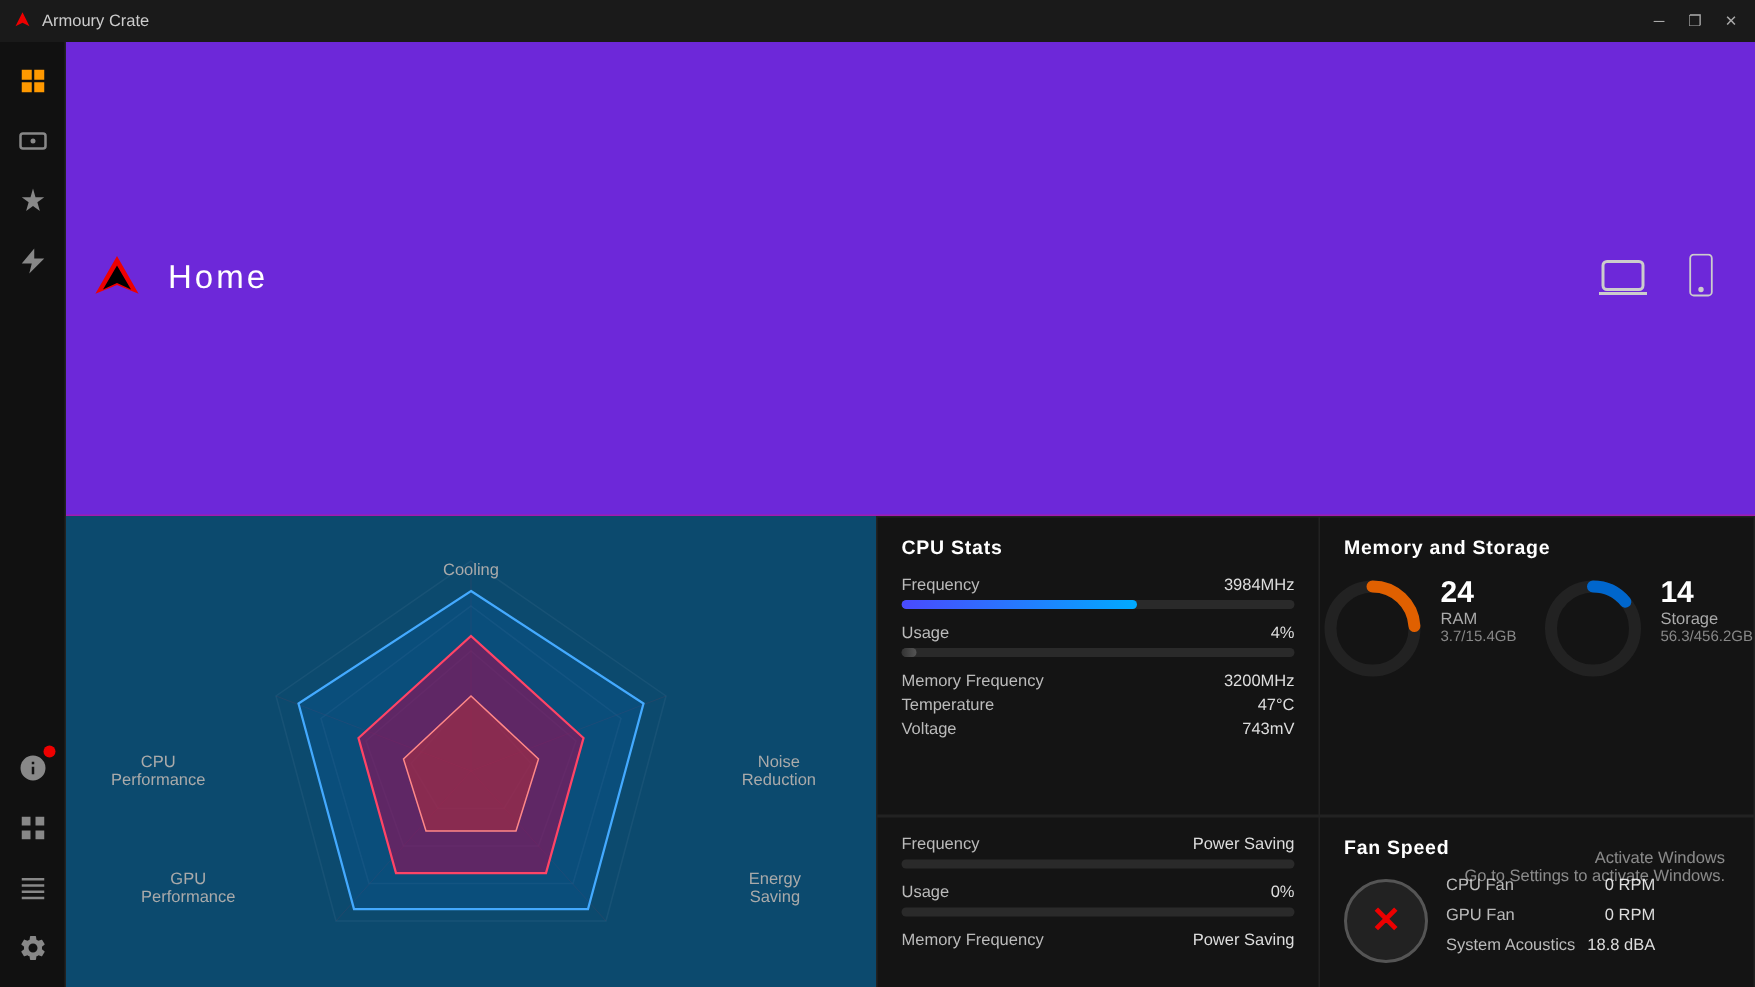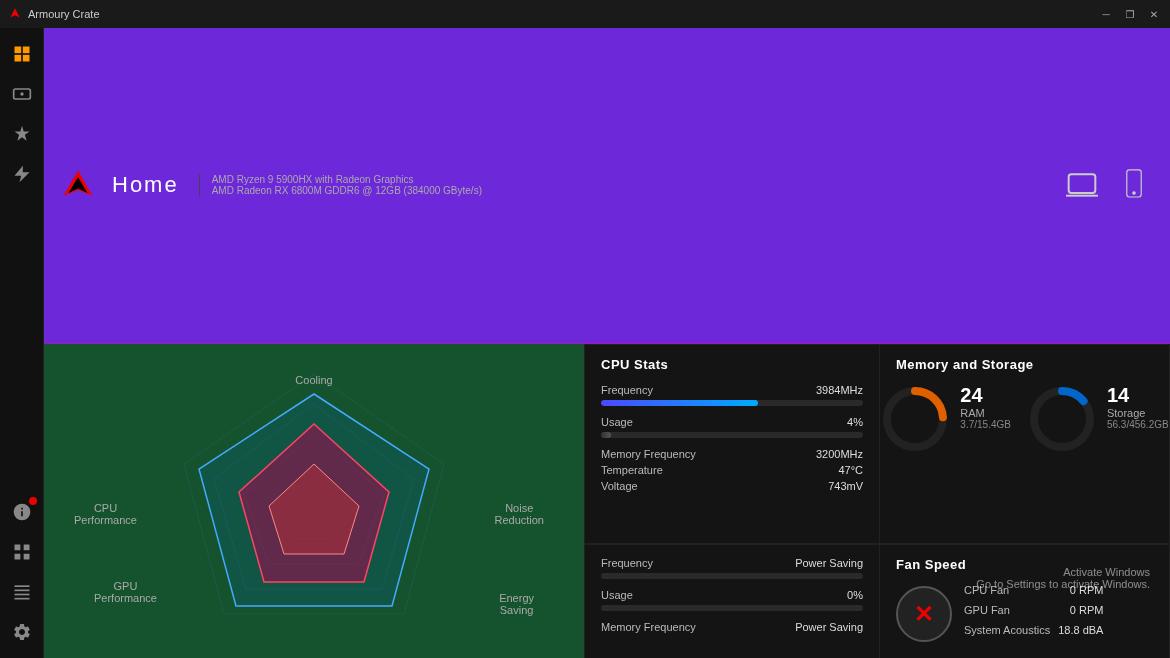--- a/index.html
+++ b/index.html
@@ -107,21 +107,21 @@
 
     .content-body {
       display: flex;
       flex: 1;
       overflow: hidden;
     }
 
     
     .radar-panel {
       width: 540px;
-      background: #14532d;
+      background: #0c4a6e;
       position: relative;
       display: flex;
       flex-direction: column;
     }
 
     .radar-container {
       flex: 1;
       display: flex;
       align-items: center;
       justify-content: center;
@@ -413,24 +413,20 @@
   </div>
 
   <div class="main-content">
 
     <div class="header">
       <svg class="rog-logo" viewBox="0 0 50 50">
         <polygon points="25,5 45,40 25,32 5,40" fill="#e00"></polygon>
         <polygon points="25,14 38,36 25,30 12,36" fill="#000"></polygon>
       </svg>
       <div class="header-title">Home</div>
-      <div class="header-info">
-        <span>AMD Ryzen 9 5900HX with Radeon Graphics</span>
-        <span>AMD Radeon RX 6800M GDDR6 @ 12GB (384000 GByte/s)</span>
-      </div>
       <div class="header-right">
         <div class="header-device-icon">
           <svg width="32" height="32" viewBox="0 0 24 24" fill="none" stroke="#ccc" stroke-width="1.5">
             <rect x="2" y="4" width="20" height="14" rx="2"></rect>
             <path d="M0 20h24"></path>
           </svg>
         </div>
         <div class="header-device-icon">
           <svg width="24" height="32" viewBox="0 0 24 40" fill="none" stroke="#ccc" stroke-width="1.5">
             <rect x="3" y="1" width="18" height="34" rx="3"></rect>
@@ -440,21 +436,21 @@
       </div>
     </div>
 
     <div class="content-body">
 
       <div class="radar-panel">
         <div class="radar-container">
 
           <div class="radar-label" style="top:30px; left:50%; transform:translateX(-50%);">Cooling</div>
           <div class="radar-label" style="top:50%; right:40px; transform:translateY(-50%);">Noise<br>Reduction</div>
-          <div class="radar-label" style="bottom:68px; right:50px;text-align:center;">Energy<br>Saving</div>
+          <div class="radar-label" style="bottom:80px; right:50px;text-align:center;">Energy<br>Saving</div>
           <div class="radar-label" style="bottom:80px; left:50px;">GPU<br>Performance</div>
           <div class="radar-label" style="top:50%; left:30px; transform:translateY(-50%);">CPU<br>Performance</div>
 
           <svg width="340" height="340" viewBox="0 0 340 340">
 
             <g opacity="0.3" stroke="#4af" fill="none">
 
               <polygon points="170,30 300,120 260,270 80,270 40,120" stroke="#336688" stroke-width="1"></polygon>
 
               <polygon points="170,60 270,135 238,245 102,245 70,135" stroke="#336688" stroke-width="1"></polygon>

